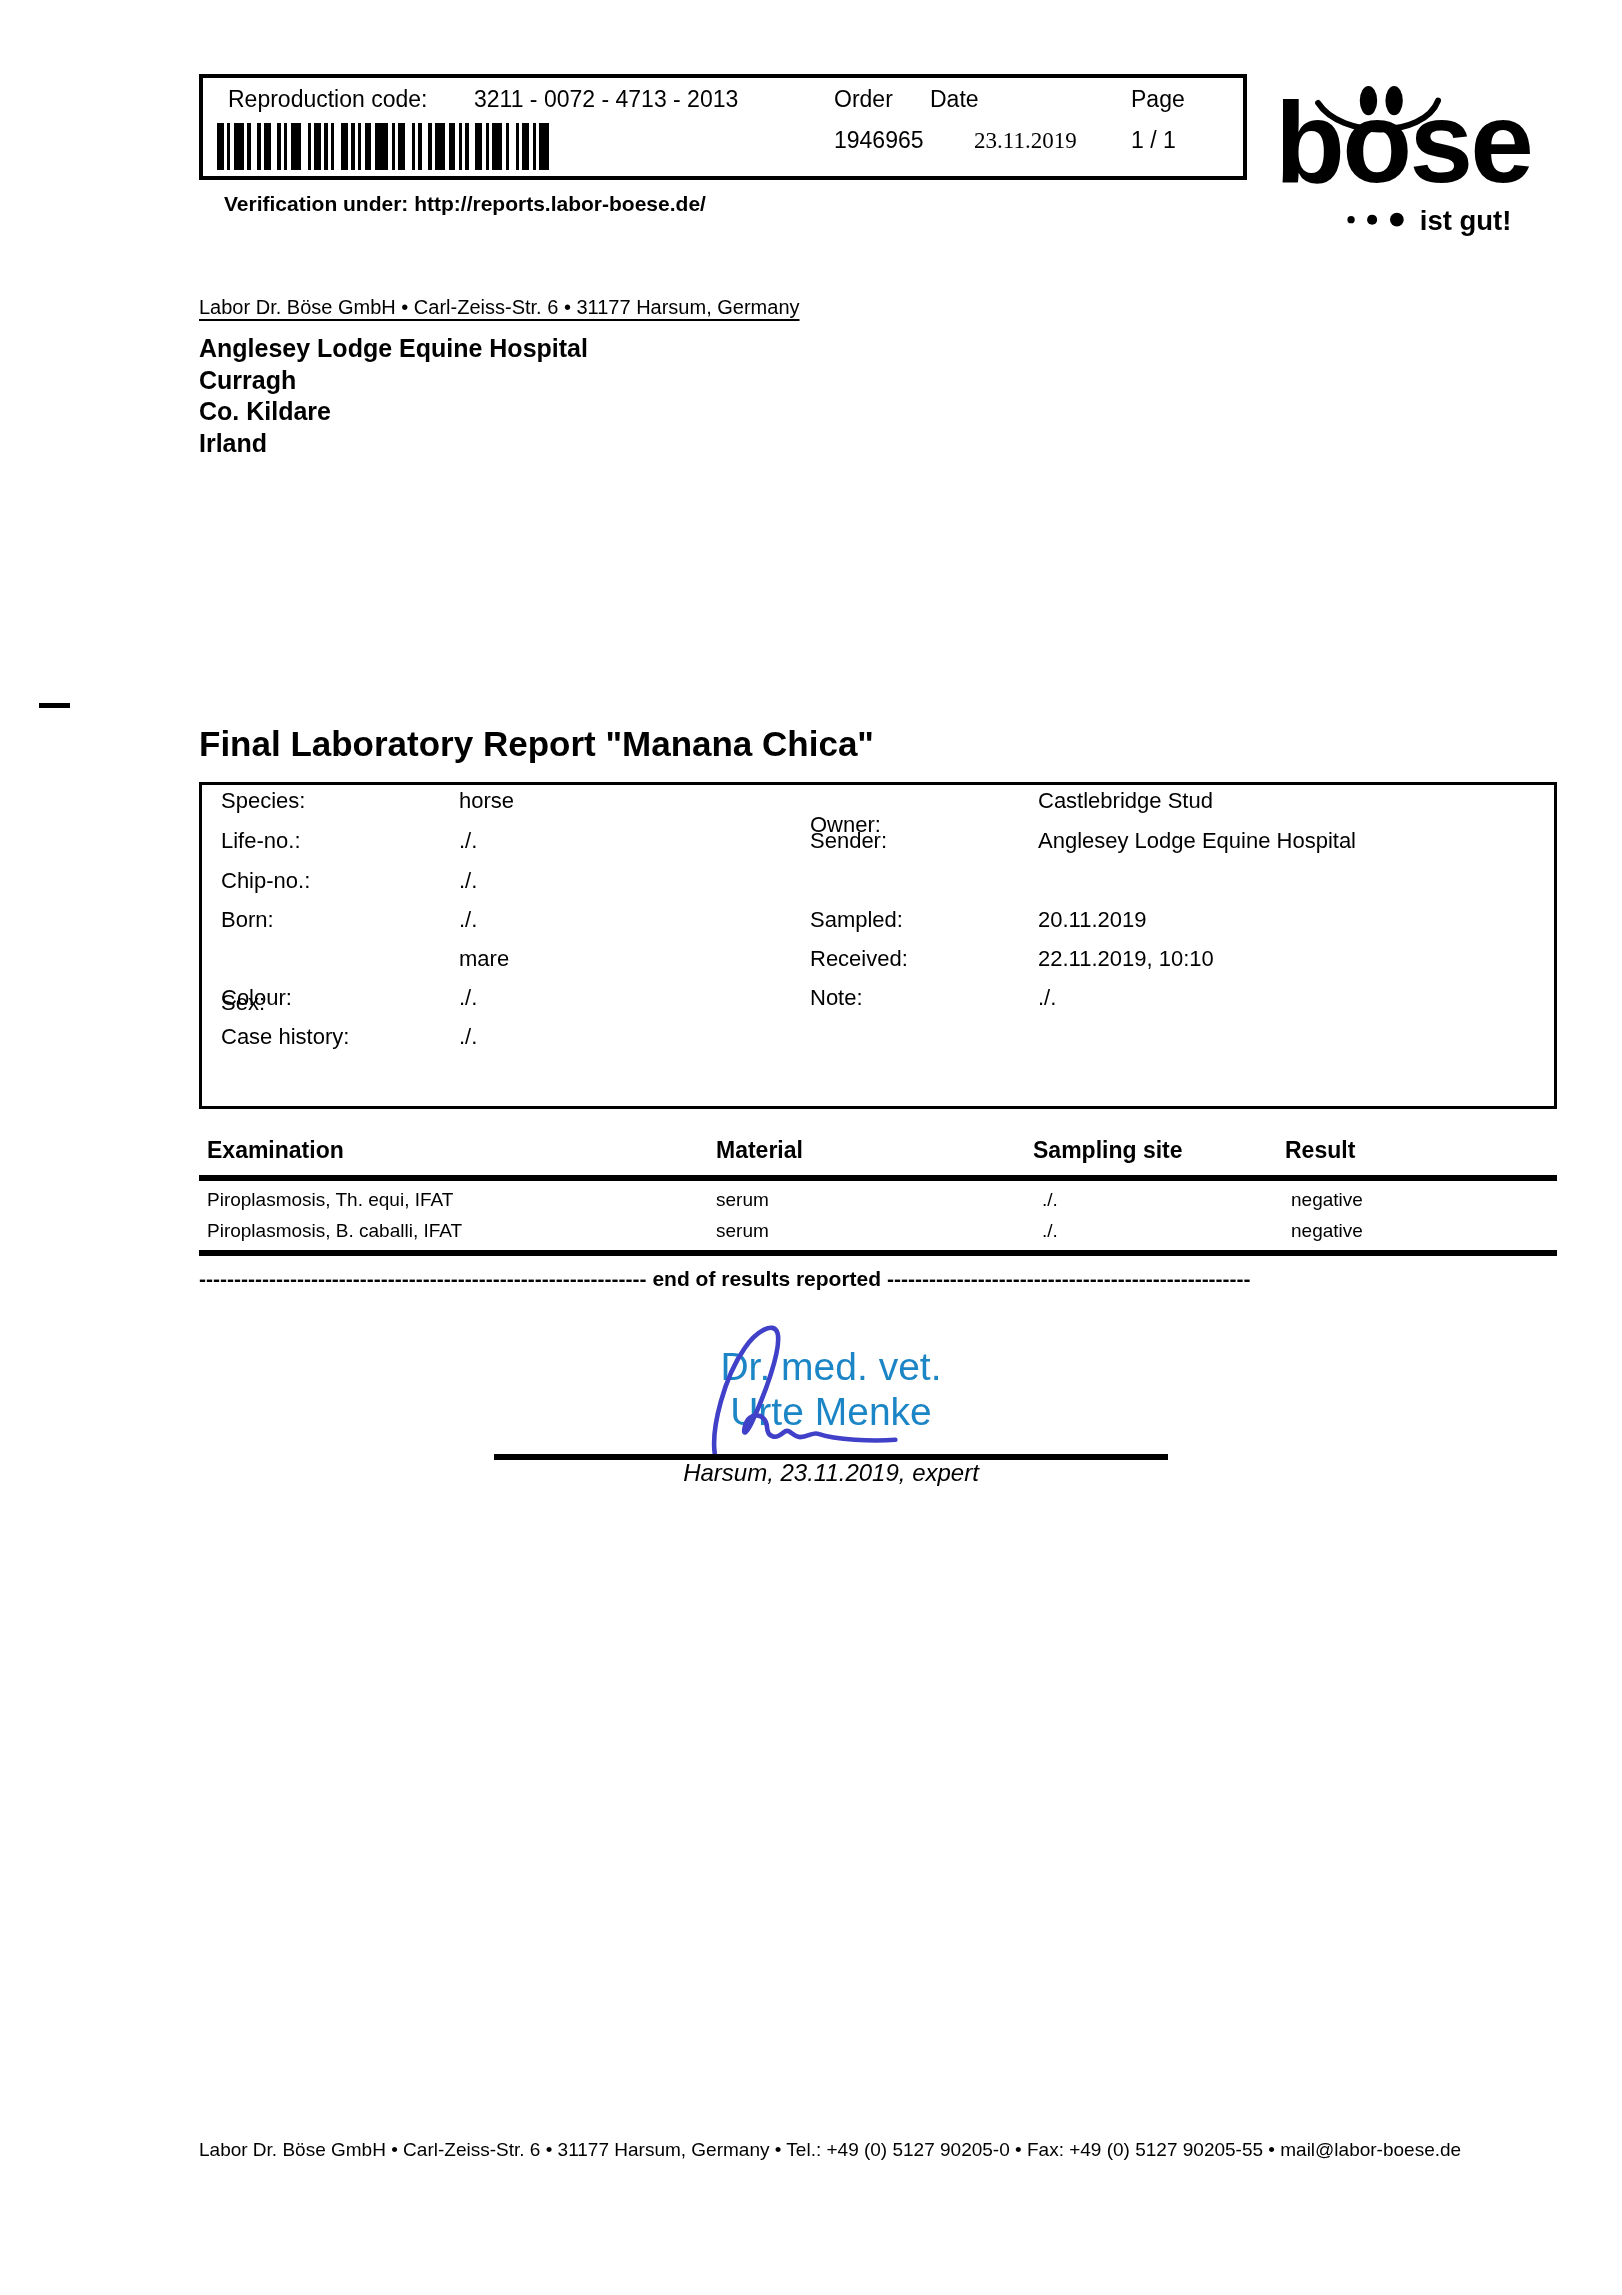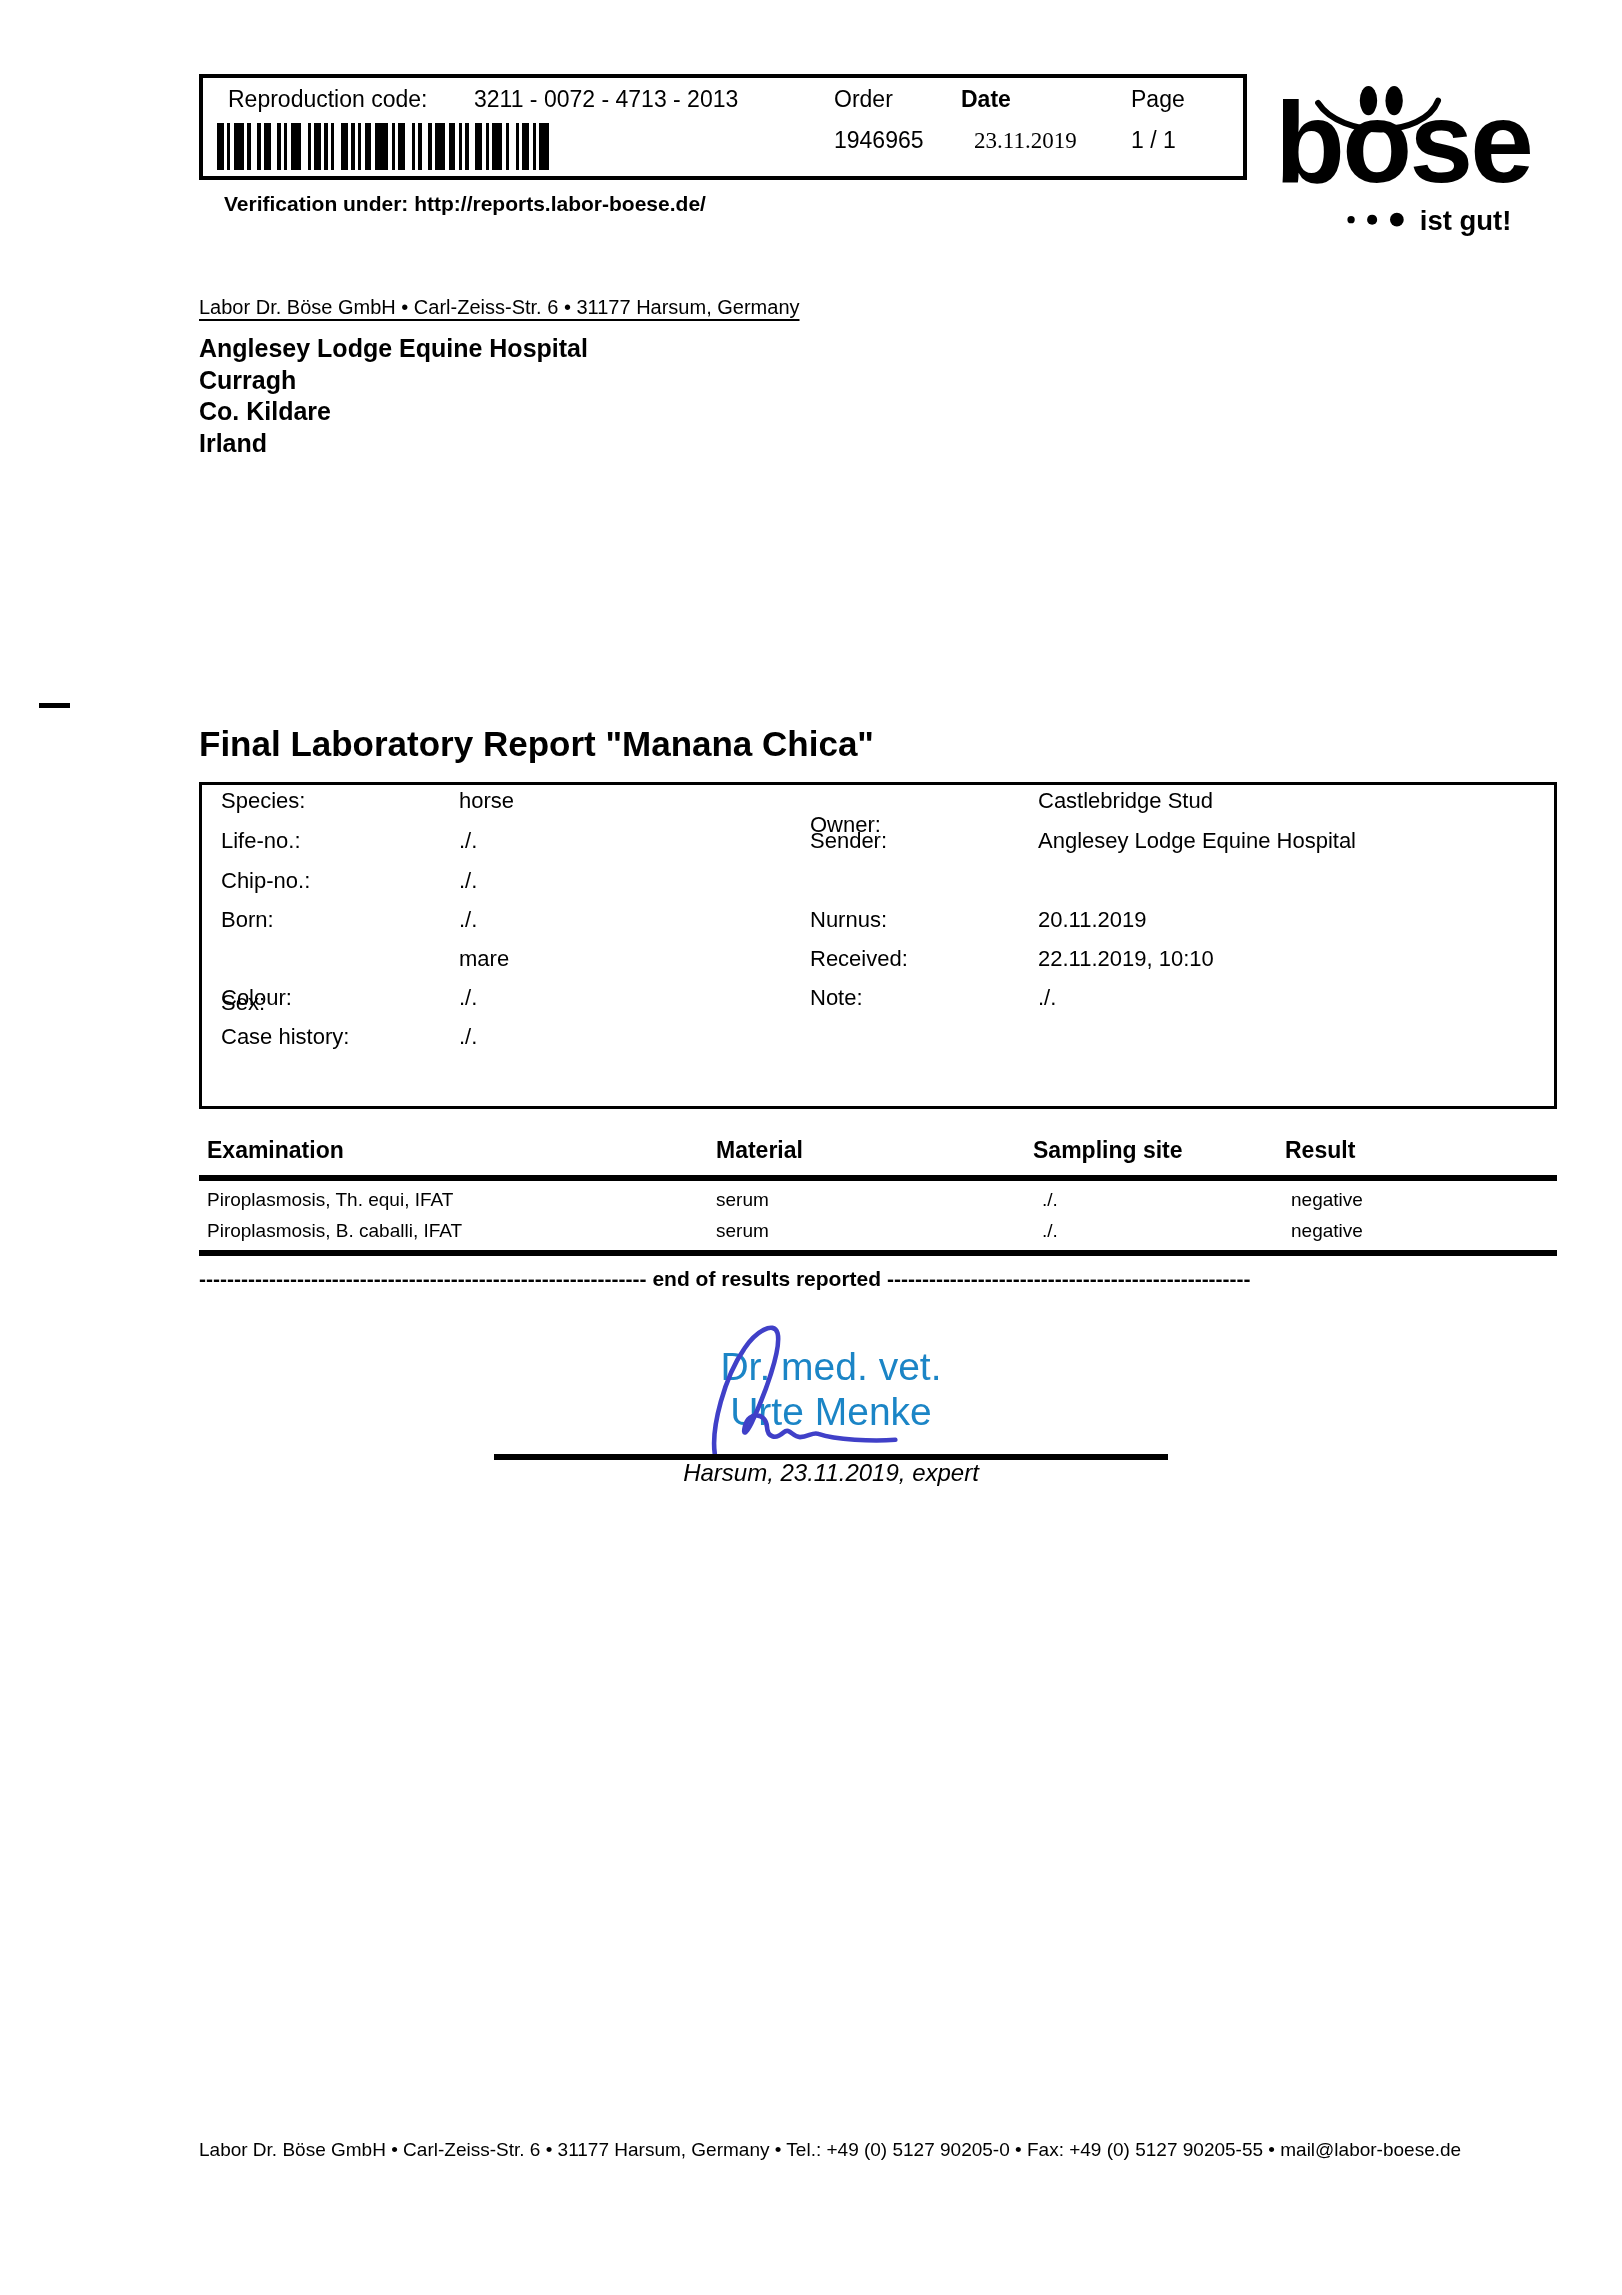--- a/index.html
+++ b/index.html
@@ -61,21 +61,21 @@
 </style>
 </head>
 <body>
 
 <div class="page">
 
   <div class="vbox">
     <span class="abs vbox-text" style="left:25px;top:9.6px;">Reproduction code:</span>
     <span class="abs vbox-text" style="left:271px;top:9.6px;">3211 - 0072 - 4713 - 2013</span>
     <span class="abs vbox-text" style="left:631px;top:9.6px;">Order</span>
-    <span class="abs vbox-text" style="left:758px;top:9.6px;font-weight:bold;">Date</span>
+    <span class="abs vbox-text" style="left:727px;top:9.6px;">Date</span>
     <span class="abs vbox-text" style="left:928px;top:9.6px;">Page</span>
     <span class="abs vbox-text" style="left:631px;top:51px;">1946965</span>
     <span class="abs vbox-text" style="left:771px;top:51px;font-family:Liberation Serif, serif;">23.11.2019</span>
     <span class="abs vbox-text" style="left:928px;top:51px;">1 / 1</span>
   </div>
   <div class="barcode">
       <div class="bar" style="left: 0%; width: 1.9802%;"></div>
       <div class="bar" style="left: 2.9703%; width: 0.990099%;"></div>
       <div class="bar" style="left: 4.9505%; width: 2.9703%;"></div>
       <div class="bar" style="left: 8.91089%; width: 0.990099%;"></div>
@@ -147,21 +147,21 @@
   <span class="abs cell" style="left:459px;top:948px;">mare</span>
   <span class="abs cell" style="left:221px;top:987px;">Colour:</span>
   <span class="abs cell" style="left:459px;top:987px;">./.</span>
   <span class="abs cell" style="left:221px;top:1026px;">Case history:</span>
   <span class="abs cell" style="left:459px;top:1026px;">./.</span>
 
   <span class="abs cell" style="left:810px;top:790px;margin-top:24px;">Owner:</span>
   <span class="abs cell" style="left:1038px;top:790px;">Castlebridge Stud</span>
   <span class="abs cell" style="left:810px;top:830px;">Sender:</span>
   <span class="abs cell" style="left:1038px;top:830px;">Anglesey Lodge Equine Hospital</span>
-  <span class="abs cell" style="left:810px;top:909px;">Nurnus:</span>
+  <span class="abs cell" style="left:810px;top:909px;">Sampled:</span>
   <span class="abs cell" style="left:1038px;top:909px;">20.11.2019</span>
   <span class="abs cell" style="left:810px;top:948px;">Received:</span>
   <span class="abs cell" style="left:1038px;top:948px;">22.11.2019, 10:10</span>
   <span class="abs cell" style="left:810px;top:987px;">Note:</span>
   <span class="abs cell" style="left:1038px;top:987px;">./.</span>
 
   <span class="abs th" style="left:207px;top:1139px;">Examination</span>
   <span class="abs th" style="left:716px;top:1139px;">Material</span>
   <span class="abs th" style="left:1033px;top:1139px;">Sampling site</span>
   <span class="abs th" style="left:1285px;top:1139px;">Result</span>

